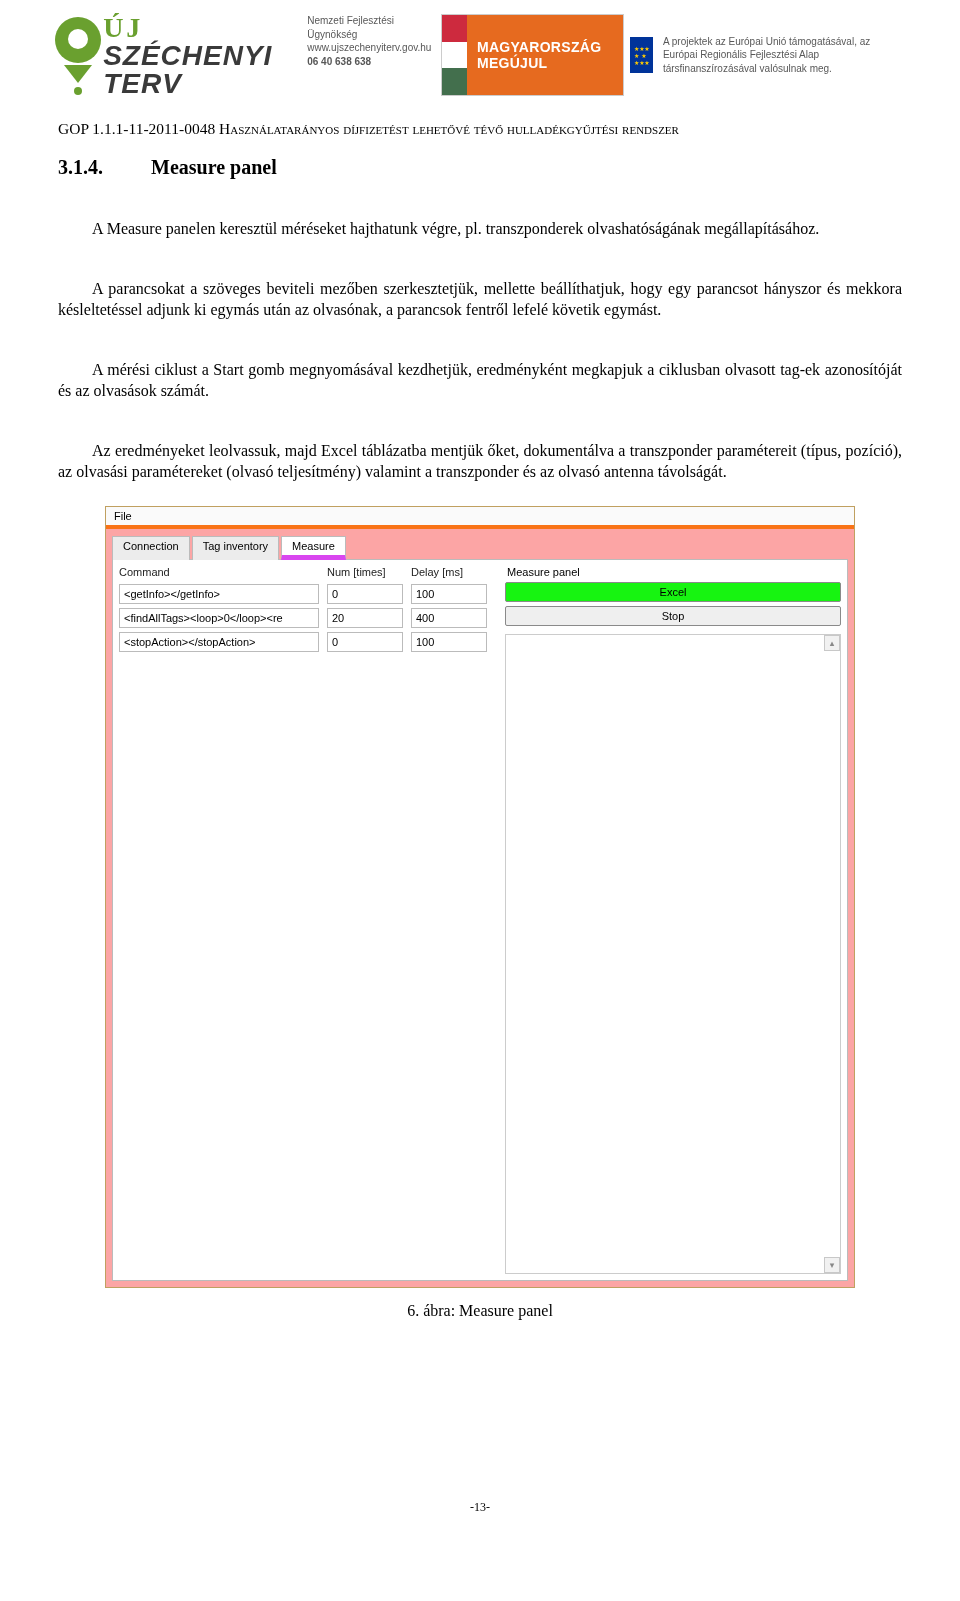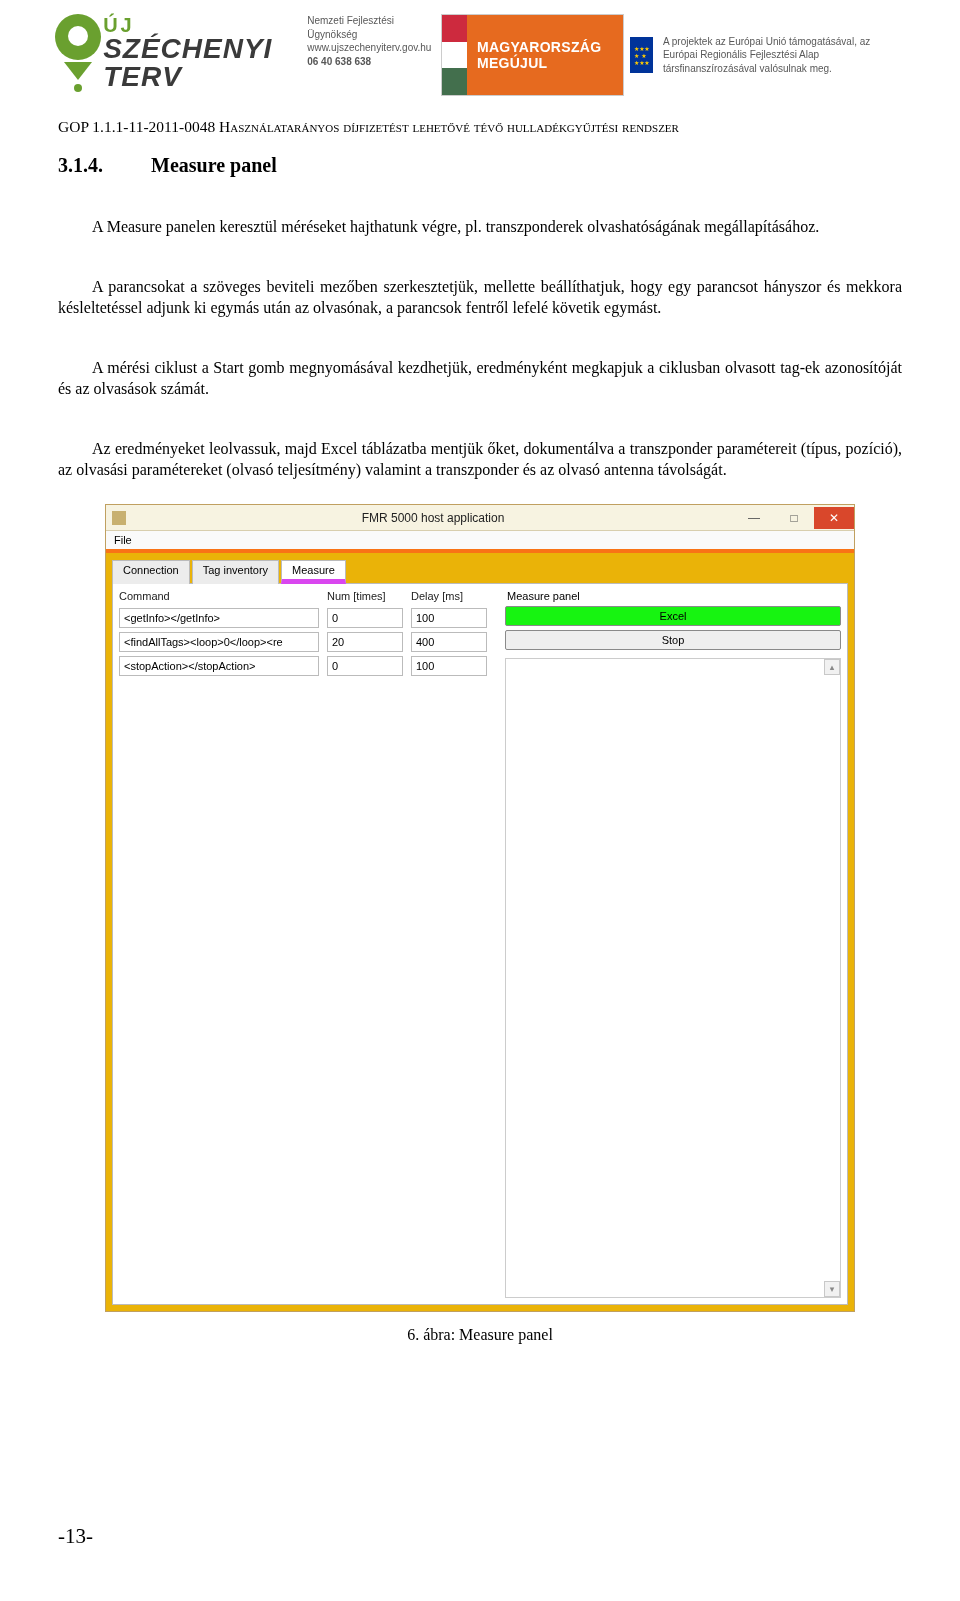--- a/index.html
+++ b/index.html
@@ -24,21 +24,21 @@
   .pin:after {
     content: ""; position: absolute; bottom: 12px; left: 50%; transform: translateX(-50%);
     width: 0; height: 0; border-left: 14px solid transparent; border-right: 14px solid transparent;
     border-top: 18px solid #6aa02f;
   }
   .pin .dot { position: absolute; top: 12px; left: 50%; transform: translateX(-50%);
     width: 20px; height: 20px; background: #fff; border-radius: 50%; }
   .pin .tail { position: absolute; bottom: 0; left: 50%; transform: translateX(-50%);
     width: 8px; height: 8px; background: #6aa02f; border-radius: 50%; }
   .szlogo { display: flex; flex-direction: column; line-height: 1; }
-  .szlogo .uj { font-family: Liberation Sans, sans-serif; font-weight: 900; color: #6aa02f; font-size: 20px; letter-spacing: 3px; }
+  .szlogo .uj { font-family: Liberation Serif, serif; font-weight: 900; color: #6aa02f; font-size: 28px; letter-spacing: 3px; }
   .szlogo .main { font-family: Arial, sans-serif; font-weight: 900; color: #3a3a3a; font-size: 28px; letter-spacing: 1px; font-style: italic; }
 
   .hdr-right { margin-left: auto; display: flex; gap: 6px; font-family: Arial, sans-serif; }
   .hdr-row1 { display: flex; gap: 10px; align-items: flex-start; }
   .agency { font-size: 10px; color: #585858; line-height: 1.35; }
   .flag-box { display: flex; border: 1px solid #ccc; }
   .flag-hu { width: 36px; display: flex; flex-direction: column; }
   .flag-hu span { flex: 1; }
   .flag-hu .r { background: #cd2a3e; } .flag-hu .w { background: #fff; } .flag-hu .g { background: #436f4d; }
   .megujul { background: #e66a1f; color: #fff; font-size: 14px; font-weight: bold; padding: 24px 10px; letter-spacing: .3px; }
@@ -57,21 +57,21 @@
   
   .figure { margin: 24px auto 14px; width: 750px; border: 1px solid #c0a060; background: #f7f3e1; font-family: "Segoe UI", Tahoma, sans-serif; font-size: 11px; }
   .titlebar { display: flex; align-items: center; height: 26px; background: #f7f3e1; border-bottom: 1px solid #d8ceae; }
   .titlebar .ico { width: 14px; height: 14px; background: #c8b070; margin: 0 6px; }
   .titlebar .title { flex: 1; text-align: center; font-size: 12px; color: #222; }
   .titlebar .winbtns { display: flex; }
   .titlebar .wb { width: 40px; height: 22px; display: flex; align-items: center; justify-content: center; color: #555; font-size: 12px; }
   .titlebar .wb.close { background: #d9472b; color: #fff; }
   .menubar { padding: 3px 8px; font-size: 11px; background: #fafafa; border-bottom: 4px solid #f97316; }
 
-  .app-body { padding: 6px; background: #eab308; }
+  .app-body { padding: 6px; background: #fca5a5; }
   .tabs { display: flex; gap: 0; border-bottom: 1px solid #bbb; font-size: 11px; }
   .tab { padding: 3px 10px; border: 1px solid #bbb; border-bottom: none; background: #ececec; position: relative; top: 1px; margin-right: 2px; }
   .tab.active { background: #fff; border-bottom: 5px solid #d946ef; }
 
   .panel { border: 1px solid #bbb; border-top: none; background: #fff; padding: 6px; }
   .cols { display: flex; gap: 6px; }
   .col-left { width: 380px; }
   .col-right { flex: 1; display: flex; flex-direction: column; }
 
   .grid { display: grid; grid-template-columns: 200px 76px 76px; gap: 4px 8px; align-items: center; }
@@ -80,21 +80,21 @@
 
   .mp-label { font-size: 11px; margin-bottom: 4px; padding-left: 2px; }
   .btn { height: 20px; border: 1px solid #8a8a8a; border-radius: 2px; background: #efefef; font-size: 11px; display: flex; align-items: center; justify-content: center; margin-bottom: 4px; }
   .btn.start { background: #17f411; }
 
   .output-area { margin-top: 4px; border: 1px solid #ccc; background: #fff; height: 640px; position: relative; }
   .scroll-up, .scroll-dn { position: absolute; right: 0; width: 16px; height: 16px; border: 1px solid #c8c8c8; background: #f1f1f1; display: flex; align-items: center; justify-content: center; color: #888; font-size: 9px; }
   .scroll-up { top: 0; } .scroll-dn { bottom: 0; }
 
   .caption { text-align: center; font-size: 16px; margin-top: 10px; }
-  .footer { font-size: 21px; margin-top: 180px; }
+  .footer { text-align: center; font-size: 12px; margin-top: 180px; }
 </style>
 </head>
 <body>
 
 <div class="page">
 
   <div class="hdr">
     <div class="logo-left">
       <div class="pin">
           <span class="dot"></span>
@@ -140,29 +140,20 @@
   </h2>
 
   <div class="body-text">
     <p class="indent">A Measure panelen keresztül méréseket hajthatunk végre, pl. transzponderek olvashatóságának megállapításához.</p>
     <p class="indent">A parancsokat a szöveges beviteli mezőben szerkesztetjük, mellette beállíthatjuk, hogy egy parancsot hányszor és mekkora késleltetéssel adjunk ki egymás után az olvasónak, a parancsok fentről lefelé követik egymást.</p>
     <p class="indent">A mérési ciklust a Start gomb megnyomásával kezdhetjük, eredményként megkapjuk a ciklusban olvasott tag-ek azonosítóját és az olvasások számát.</p>
     <p class="indent">Az eredményeket leolvassuk, majd Excel táblázatba mentjük őket, dokumentálva a transzponder paramétereit (típus, pozíció), az olvasási paramétereket (olvasó teljesítmény) valamint a transzponder és az olvasó antenna távolságát.</p>
   </div>
 
   <div class="figure">
-    <div class="titlebar">
-      <div class="ico"></div>
-      <div class="title">FMR 5000 host application</div>
-      <div class="winbtns">
-        <div class="wb">—</div>
-        <div class="wb">□</div>
-        <div class="wb close">✕</div>
-      </div>
-    </div>
     <div class="menubar">
       <span>File</span>
     </div>
     <div class="app-body">
       <div class="tabs">
         <div class="tab">Connection</div>
         <div class="tab">Tag inventory</div>
         <div class="tab active">Measure</div>
       </div>
       <div class="panel">

